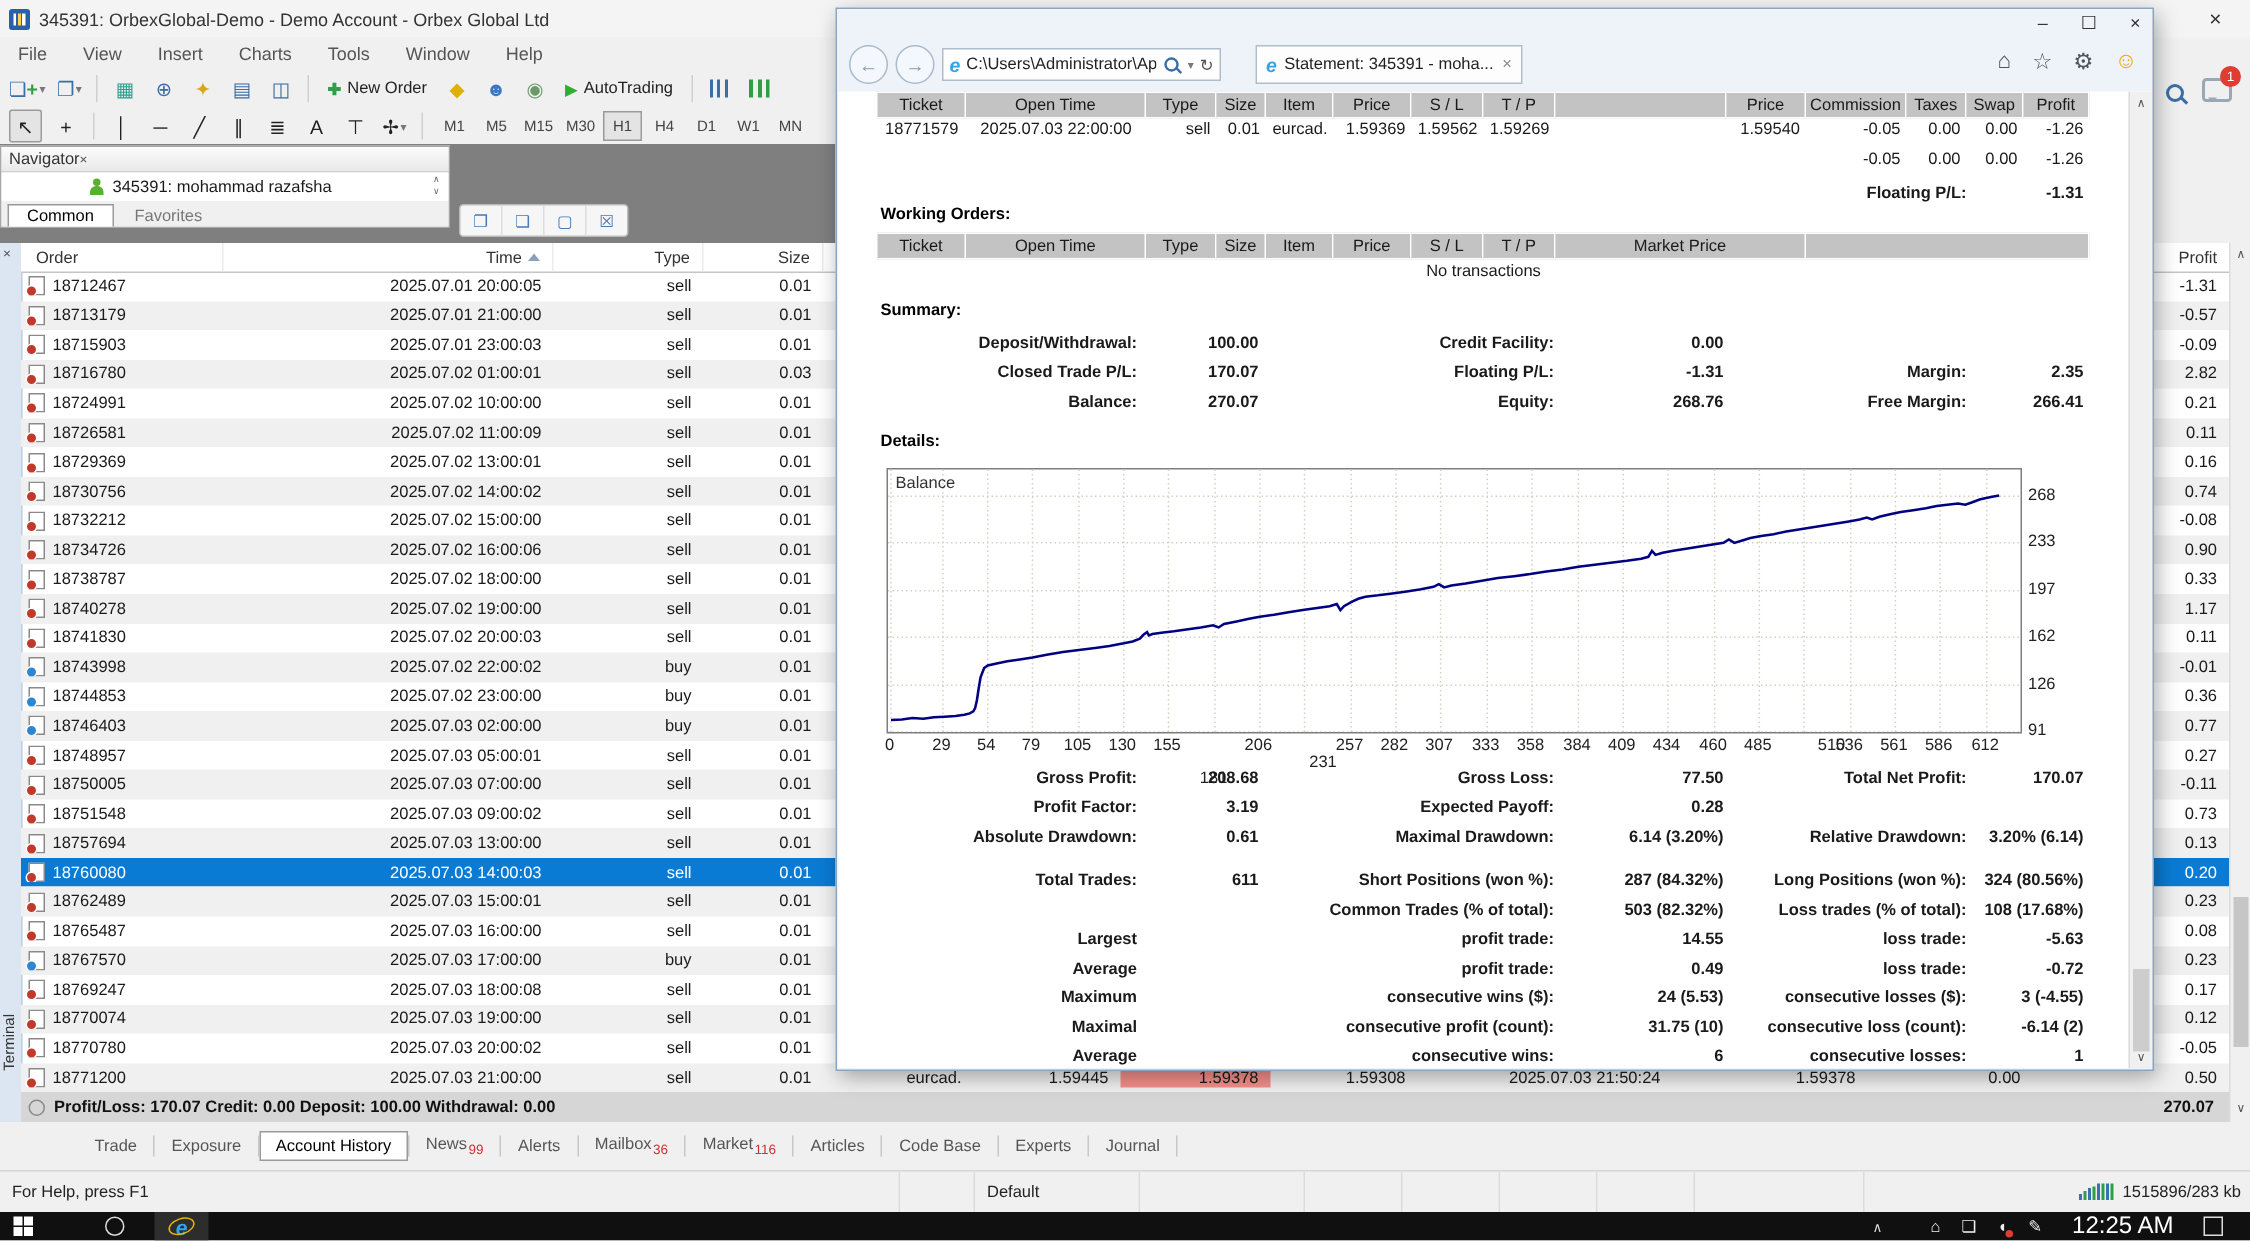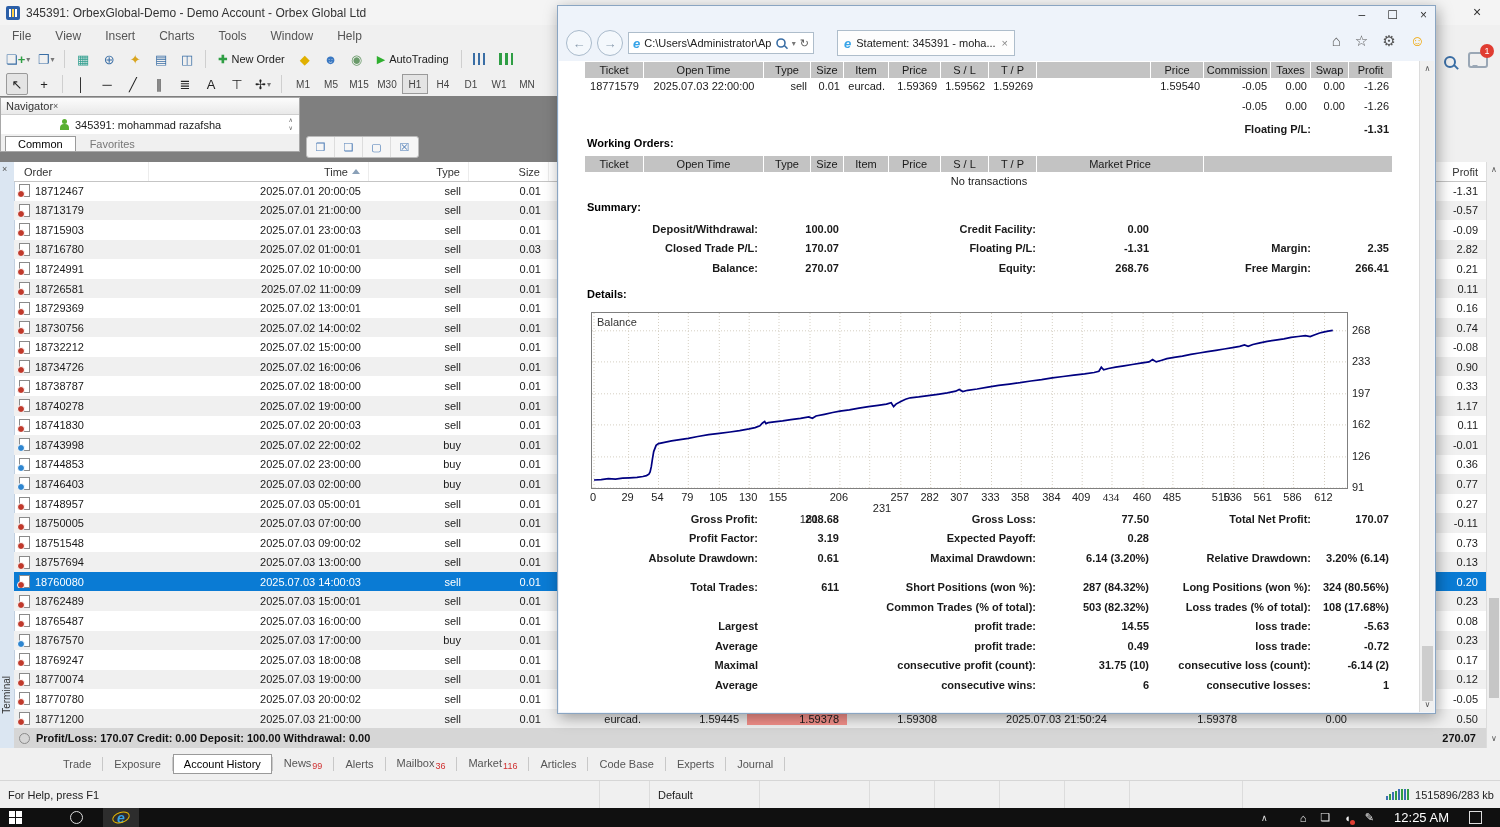--- a/index.html
+++ b/index.html
@@ -98,21 +98,21 @@
   .start{width:13px;height:13px;margin-left:9px;display:grid;grid-template-columns:6px 6px;grid-template-rows:6px 6px;gap:1px}
   .start i{background:#fff}
   .tb-search{width:11px;height:11px;border:1.5px solid #ddd;border-radius:50%;margin-left:48px}
   .tb-ie{width:36px;height:19px;margin-left:20px;background:#2d2d2d;display:flex;align-items:center;justify-content:center;position:relative}
   .tb-ie .e{color:#35a3e8;font-weight:bold;font-style:italic;font-size:14px;line-height:14px}
   .tb-ie .ring{position:absolute;width:16px;height:9px;border:1px solid #e8b800;border-radius:50%;transform:rotate(-18deg)}
   .tray{margin-left:auto;display:flex;align-items:center;gap:14px;padding-right:8px}
   .tray .chev{font-size:9px;color:#ddd;margin-right:18px}
   .tray .ti{font-size:11px;color:#eee;position:relative}
   .tray .ti .dot{position:absolute;right:-4px;bottom:-1px;width:5px;height:5px;border-radius:50%;background:#e03c31}
-  .clock{font-size:13px;color:#fff;margin:0 6px}
+  .clock{font-size:16px;color:#fff;margin:0 6px}
   .notif-sq{width:11px;height:11px;border:1px solid #ddd;margin-right:10px}
   
   .ie{position:absolute;left:557px;top:5px;width:879px;height:709px;background:#eef3fa;border:1px solid #8aa5c2;box-shadow:2px 4px 14px rgba(0,0,0,.35);box-sizing:border-box;z-index:50}
   .ie-title{height:22px;position:relative}
   .ie-controls{position:absolute;right:8px;top:2px;display:flex;gap:22px;color:#333;font-size:12px}
   .ie-nav{height:30px;display:flex;align-items:center;gap:5px;padding:0 8px;position:relative}
   .nav-circle{width:24px;height:24px;border:1px solid #a9bacb;border-radius:50%;display:flex;align-items:center;justify-content:center;color:#8a9cae;font-size:13px;background:#f4f8fc;flex:none}
   .addr{width:186px;height:22px;background:#fff;border:1px solid #aebdcb;display:flex;align-items:center;gap:4px;padding:0 4px;box-sizing:border-box;overflow:hidden;white-space:nowrap}
   .e-icon{color:#35a3e8;font-weight:bold;font-style:italic;font-size:13px;flex:none}
   .addr .path{overflow:hidden;flex:1;color:#222}
@@ -1150,21 +1150,21 @@
           <span class="xlab" style="left: 250.042px; margin-top: 22px;">181</span>
           <span class="xlab" style="left: 279.882px;">206</span>
           <span class="xlab" style="left: 323px; margin-top: 11px;">231</span>
           <span class="xlab" style="left: 340.755px;">257</span>
           <span class="xlab" style="left: 370.595px;">282</span>
           <span class="xlab" style="left: 400.435px;">307</span>
           <span class="xlab" style="left: 431.469px;">333</span>
           <span class="xlab" style="left: 461.309px;">358</span>
           <span class="xlab" style="left: 492.342px;">384</span>
           <span class="xlab" style="left: 522.182px;">409</span>
-          <span class="xlab" style="left: 552.022px; font-family: Liberation Serif, serif;">434</span>
+          <span class="xlab" style="left: 552.022px;">434</span>
           <span class="xlab" style="left: 583.056px;">460</span>
           <span class="xlab" style="left: 612.896px;">485</span>
           <span class="xlab" style="left: 630px; margin-left: 32px;">510</span>
           <span class="xlab" style="left: 673.77px;">536</span>
           <span class="xlab" style="left: 703.61px;">561</span>
           <span class="xlab" style="left: 733.45px;">586</span>
           <span class="xlab" style="left: 764.483px;">612</span>
         </div>
 
       <div class="stats-rows">
@@ -1224,20 +1224,28 @@
 
   <div class="stat-row">
     <span class="c1l">Average</span>
     <span class="c1v"></span>
     <span class="c2l">profit trade:</span>
     <span class="c2v">0.49</span>
     <span class="c3l">loss trade:</span>
     <span class="c3v">-0.72</span>
   </div>
 
+  <div class="stat-row">
+    <span class="c1l">Maximum</span>
+    <span class="c1v"></span>
+    <span class="c2l">consecutive wins ($):</span>
+    <span class="c2v">24 (5.53)</span>
+    <span class="c3l">consecutive losses ($):</span>
+    <span class="c3v">3 (-4.55)</span>
+  </div>
 
   <div class="stat-row">
     <span class="c1l">Maximal</span>
     <span class="c1v"></span>
     <span class="c2l">consecutive profit (count):</span>
     <span class="c2v">31.75 (10)</span>
     <span class="c3l">consecutive loss (count):</span>
     <span class="c3v">-6.14 (2)</span>
   </div>
 

